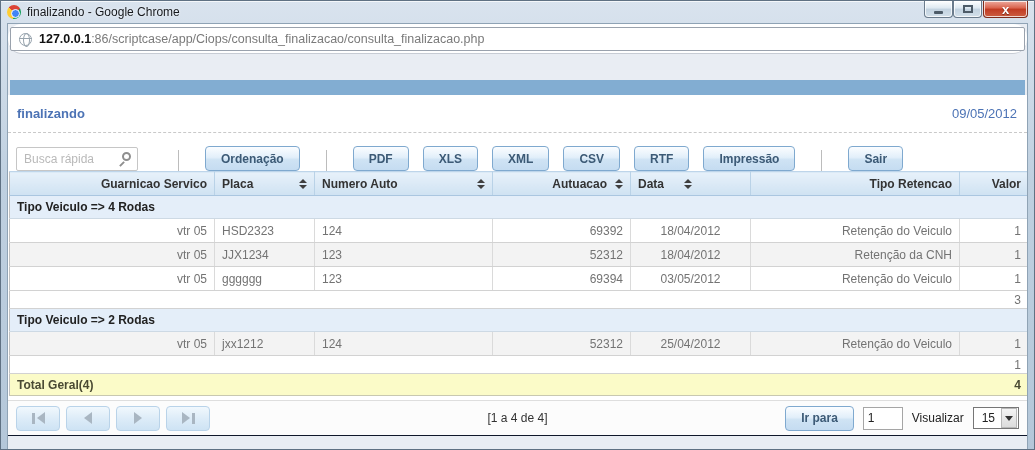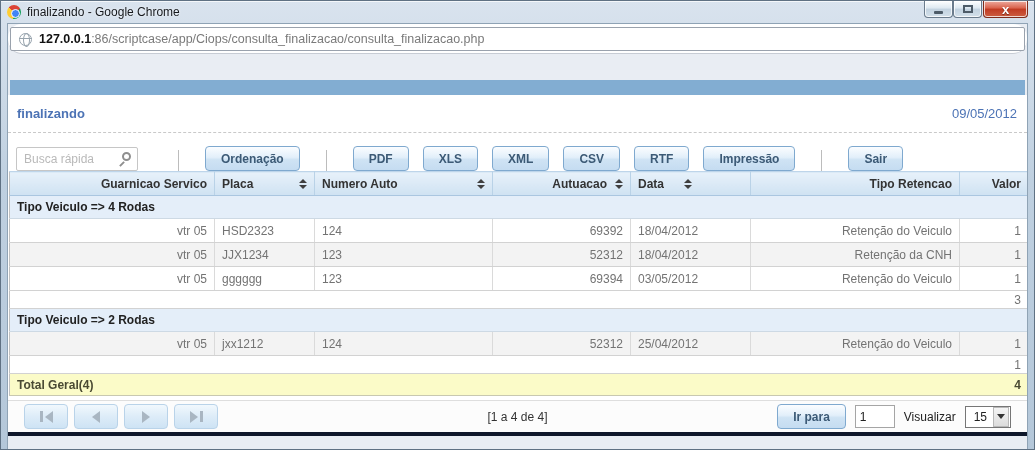--- a/index.html
+++ b/index.html
@@ -112,27 +112,27 @@
   tr.grp td{
     height:23px; background:var(--group-row-bg, #e4eef9); font-weight:bold; color:#222;
     border-right:1px solid #c0c0c0; border-bottom:1px solid #cdd9e4;
   }
   tr.subtotal td{ height:18px; border-right:1px solid #c0c0c0; border-bottom:1px solid #d2d2d2; background:#fff; }
   tr.subtotal td.val{ border-left:none; }
   tr.total td{
     height:22px; background:var(--total-row-bg, #fbfbc8); color:var(--total-text, #4a4a33);
     font-weight:bold; border-right:1px solid #c0c0c0; border-bottom:1px solid #c8c8b0;
   }
-  .ar{ text-align:right; } .al{ text-align:left; } .ac{ text-align:left; }
+  .ar{ text-align:right; } .al{ text-align:left; } .ac{ text-align:center; }
 
   
   .pagbar{
     position:relative; height:36px; margin-top:4px; background:#fcfcfc;
-    border-top:1px solid #dedede; border-bottom:4px solid #0f172a;
-    display:flex; align-items:center; padding:0 16px;
+    border-top:1px solid #dedede; border-bottom:1px solid #0f172a;
+    display:flex; align-items:center; padding:0 8px;
   }
   .navbtn{
     width:44px; height:25px; margin-right:6px; border:1px solid #b9d3e9; border-radius:4px;
     background:linear-gradient(#f1f8fd, #ddecf8 50%, #cee3f4);
     display:inline-flex; align-items:center; justify-content:center; gap:2px; cursor:default;
   }
   .tri-l{ width:0; height:0; border-top:6px solid transparent; border-bottom:6px solid transparent; border-right:8px solid #a9b6c2; }
   .tri-r{ width:0; height:0; border-top:6px solid transparent; border-bottom:6px solid transparent; border-left:8px solid #a9b6c2; }
   .nbar{ width:3px; height:11px; background:#a9b6c2; }
   .range{ position:absolute; left:50%; transform:translateX(-50%); font-size:12px; color:#333; }

